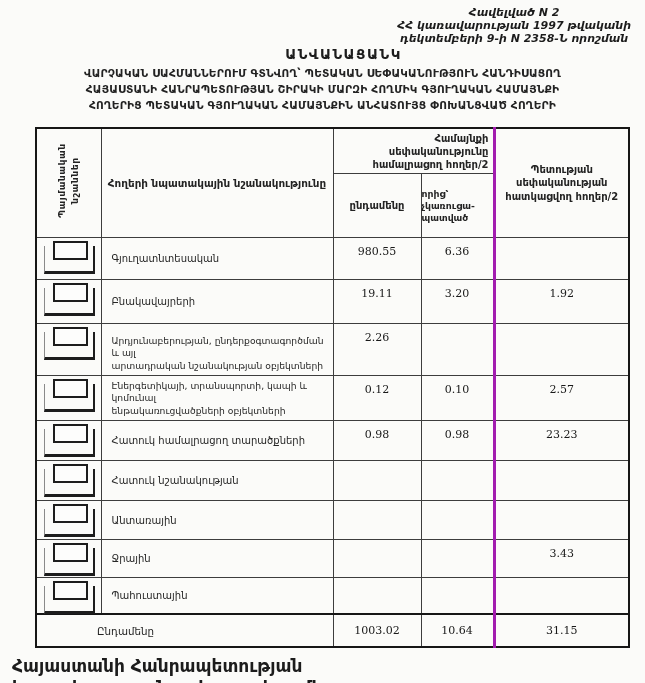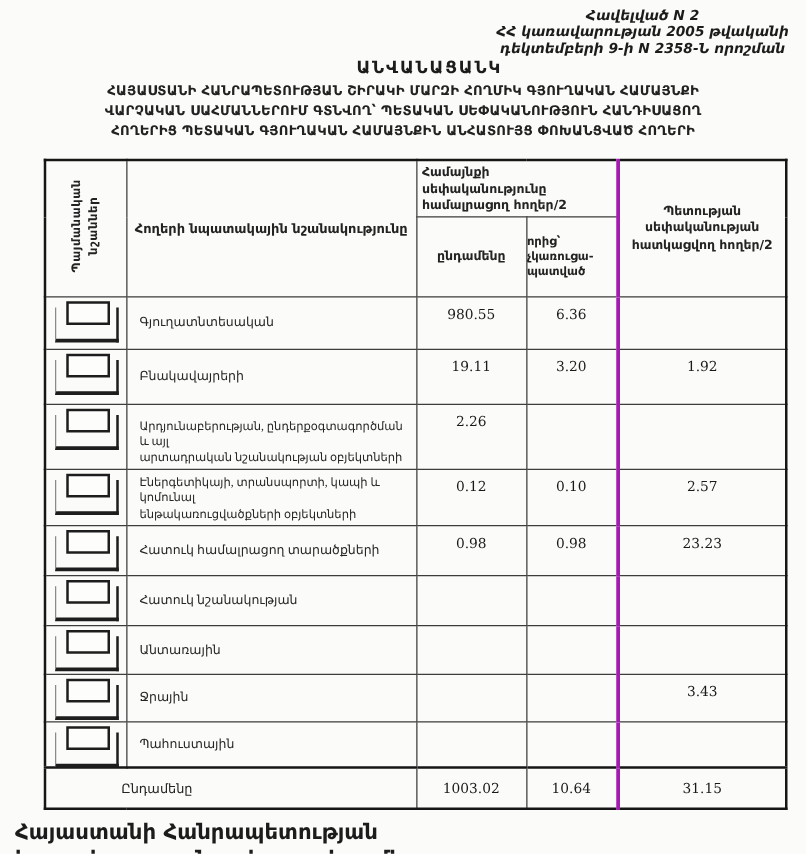--- a/index.html
+++ b/index.html
@@ -34,21 +34,21 @@
     border-collapse:collapse;margin:13px 0 0 35px;
     width:593px;table-layout:fixed;
     border:2px solid #161616;
   }
   col.c1{width:65px}col.c2{width:232px}col.c3{width:88px}col.c4{width:73px}col.c5{width:135px}
   th,td{border:1px solid #3d3d3d;padding:0;vertical-align:middle;}
   thead th{font-weight:700;color:#232323;}
   thead tr.hr1{height:46px}
   thead tr.hr2{height:64px}
   .h-purpose{font-size:10.4px;text-align:center;padding:2px 6px;}
-  .h-comm{font-size:10px;text-align:left;white-space:pre-line;line-height:1.3;padding:2px 4px;}
+  .h-comm{font-size:10px;text-align:right;white-space:pre-line;line-height:1.3;padding:2px 4px;}
   .h-total{font-size:10px;text-align:center;}
   .h-ofwhich{font-size:9.3px;text-align:left;white-space:pre-line;line-height:1.3;}
   .h-state{font-size:10px;text-align:center;white-space:pre-line;line-height:1.35;padding:2px 6px;}
   .h-sym{text-align:center;vertical-align:middle;}
   .vert{
     writing-mode:vertical-rl;transform:rotate(180deg);
     white-space:pre-line;font-size:9.3px;font-weight:700;line-height:1.45;
     display:inline-block;height:100px;letter-spacing:0.5px;
   }
   .state-edge{border-left:3px solid #a21caf;}
@@ -59,21 +59,21 @@
   tbody tr:nth-child(4){height:45px}
   tbody tr:nth-child(5){height:40px}
   tbody tr:nth-child(6){height:40px}
   tbody tr:nth-child(7){height:39px}
   tbody tr:nth-child(8){height:38px}
   tbody tr:nth-child(9){height:36px}
   tfoot tr{height:33px}
   tfoot td{border-top:2px solid #161616;}
 
   .c-label{font-size:10px;padding:2px 4px 2px 10px;color:#262626;}
-  .c-label span{white-space:pre-line;line-height:1.35;display:inline-block;font-family:Liberation Serif, serif;}
+  .c-label span{white-space:pre-line;line-height:1.35;display:inline-block;}
   tbody tr:nth-child(3) .c-label,
   tbody tr:nth-child(4) .c-label{font-size:9.2px;vertical-align:bottom;padding-bottom:3px;}
   .c-num{
     font-family:"DejaVu Serif", serif;font-size:11px;text-align:center;
     vertical-align:top;padding-top:7px;color:#191919;
   }
   tfoot .c-num{vertical-align:middle;padding-top:0;}
   .c-total-label{font-size:10.3px;padding-left:60px;color:#242424;}
 
   
@@ -96,29 +96,29 @@
   }
   .f-left{font-weight:700;font-size:17px;line-height:1.3;}
 </style>
 </head>
 <body>
 
 <div class="page">
 
   <div class="annex">
     <div>Հավելված N 2</div>
-    <div>ՀՀ կառավարության 2005 թվականի</div>
+    <div>ՀՀ կառավարության 1997 թվականի</div>
     <div>դեկտեմբերի 9-ի N 2358-Ն որոշման</div>
   </div>
 
   <div class="title">ԱՆՎԱՆԱՑԱՆԿ</div>
 
   <div class="subtitle">
+    <div>ՎԱՐՉԱԿԱՆ ՍԱՀՄԱՆՆԵՐՈՒՄ ԳՏՆՎՈՂ՝ ՊԵՏԱԿԱՆ ՍԵՓԱԿԱՆՈՒԹՅՈՒՆ ՀԱՆԴԻՍԱՑՈՂ</div>
     <div>ՀԱՅԱՍՏԱՆԻ ՀԱՆՐԱՊԵՏՈՒԹՅԱՆ ՇԻՐԱԿԻ ՄԱՐԶԻ ՀՈՂՄԻԿ ԳՅՈՒՂԱԿԱՆ ՀԱՄԱՅՆՔԻ</div>
-    <div>ՎԱՐՉԱԿԱՆ ՍԱՀՄԱՆՆԵՐՈՒՄ ԳՏՆՎՈՂ՝ ՊԵՏԱԿԱՆ ՍԵՓԱԿԱՆՈՒԹՅՈՒՆ ՀԱՆԴԻՍԱՑՈՂ</div>
     <div>ՀՈՂԵՐԻՑ ՊԵՏԱԿԱՆ ԳՅՈՒՂԱԿԱՆ ՀԱՄԱՅՆՔԻՆ ԱՆՀԱՏՈՒՅՑ ՓՈԽԱՆՑՎԱԾ ՀՈՂԵՐԻ</div>
   </div>
 
   <table class="land">
     <colgroup>
       <col class="c1">
         <col class="c2">
         <col class="c3">
         <col class="c4">
         <col class="c5">

